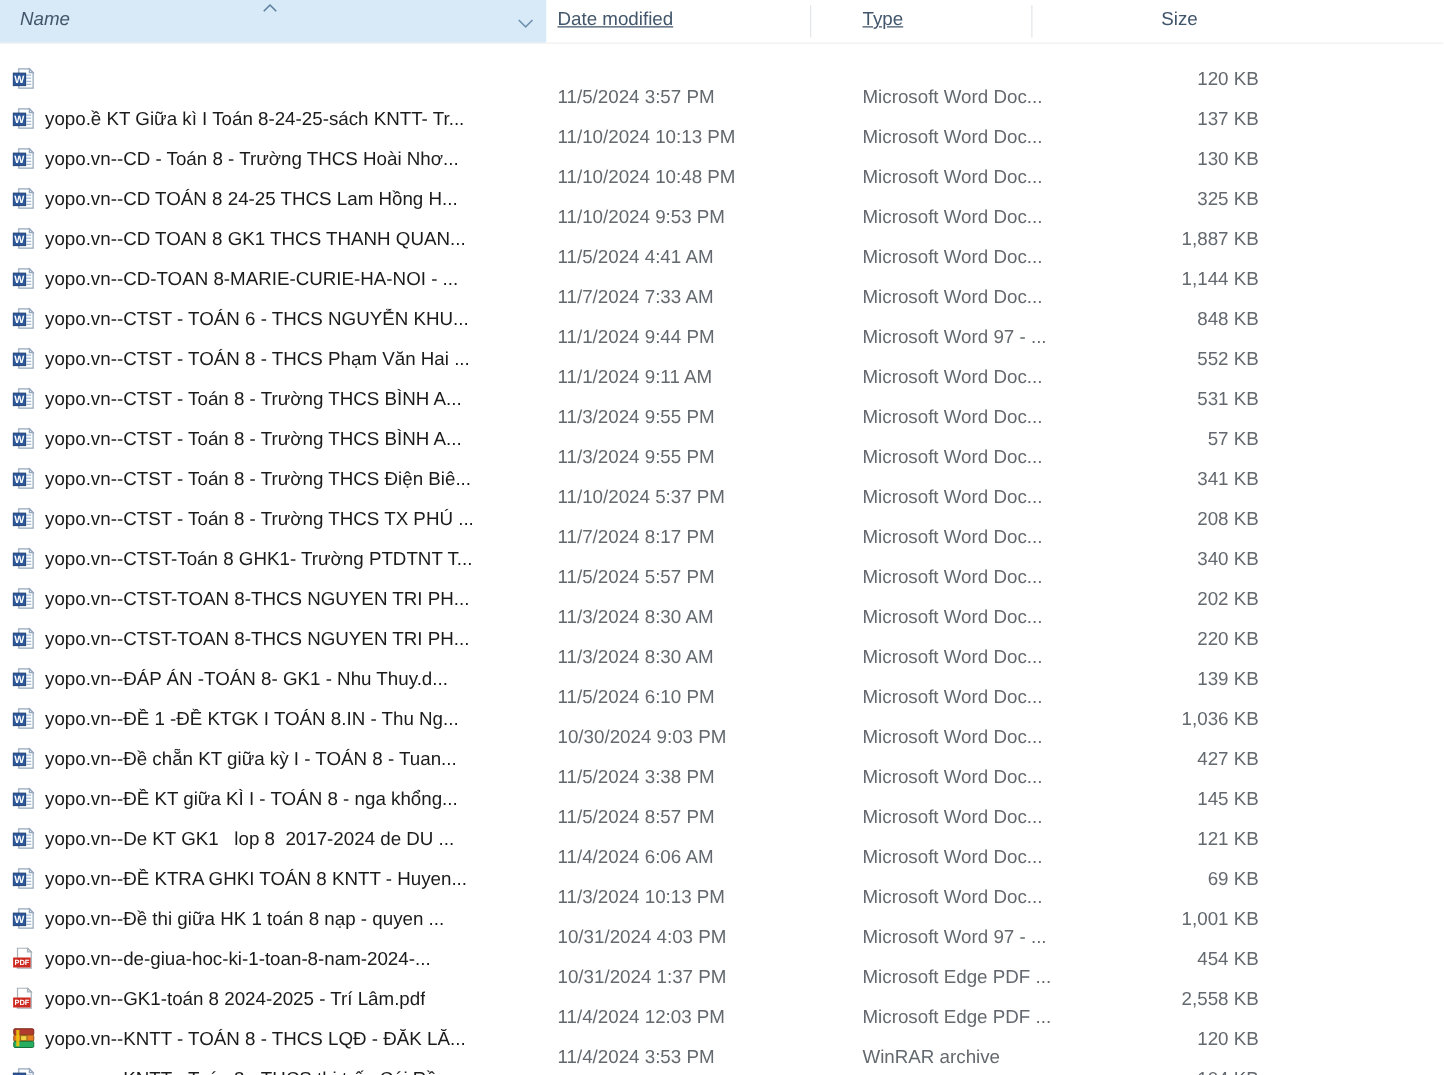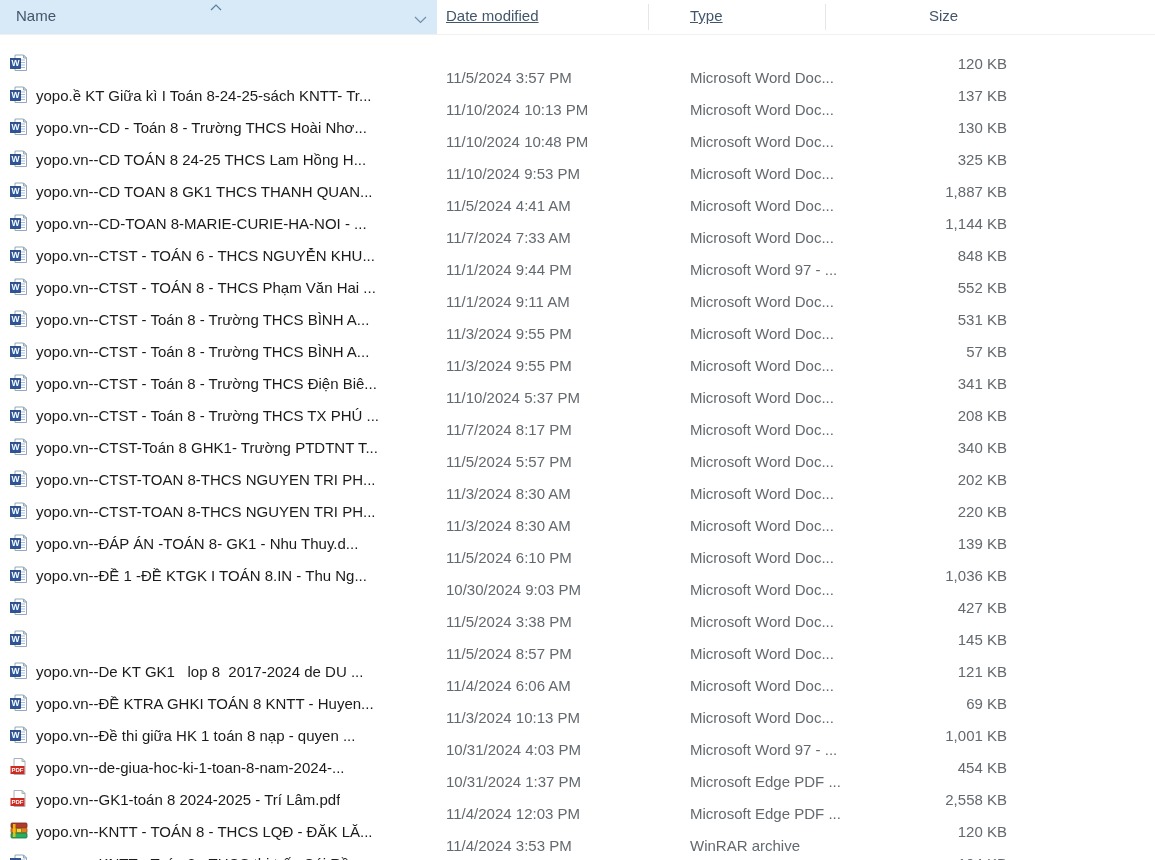--- a/index.html
+++ b/index.html
@@ -4,21 +4,21 @@
 <style>
   html,body{margin:0;padding:0;background:#fff;}
   .explorer{
     position:relative;width:1155px;height:860px;background:#fff;overflow:hidden;
     font-family:"Liberation Sans","DejaVu Sans",sans-serif;
     -webkit-font-smoothing:antialiased;
   }
   
   .header-row{position:absolute;top:0;left:0;width:1155px;height:34px;font-size:15px;color:#42566b;border-bottom:1px solid #f0f0f0;}
   .name-header{position:absolute;left:0;top:0;width:437px;height:34px;background:#d8e9f8;overflow:hidden;cursor:default;}
-  .name-header .hdr-label{position:absolute;left:16px;top:7px;}
+  .name-header .hdr-label{position:absolute;left:16px;top:7px;font-style:italic;}
   .sort-caret{position:absolute;left:210px;top:-3px;}
   .filter-chevron{position:absolute;right:10px;top:10px;}
   .hdr-col{position:absolute;top:7px;cursor:default;}
   .hdr-date{left:446px;text-decoration:underline;}
   .hdr-type{left:690px;text-decoration:underline;}
   .hdr-size{left:905px;margin-left:24px;}
   .sep{position:absolute;top:4px;width:1px;height:26px;background:#e4e7ea;}
   .sep-1{left:648px;} .sep-2{left:825px;}
   
   .file-list{position:absolute;top:47px;left:0;width:1155px;}
@@ -368,37 +368,39 @@
             <path d="M13.5 1 l3 3 h-3 z" fill="#dce6f0" stroke="#94a7bd" stroke-width="1"></path>
             <g stroke="#a5bddb" stroke-width="1">
               <line x1="7" y1="6" x2="15" y2="6"></line>
               <line x1="7" y1="8.5" x2="15" y2="8.5"></line>
               <line x1="11" y1="11" x2="15" y2="11"></line>
               <line x1="11" y1="13.5" x2="15" y2="13.5"></line>
             </g>
             <rect x="0.5" y="4.5" width="10" height="10" fill="#2b579a" stroke="#1e3f73" stroke-width="0.8"></rect>
             <text x="5.5" y="12.3" text-anchor="middle" font-size="8.5" font-weight="bold" fill="#ffffff" font-family="Liberation Sans,sans-serif">W</text>
           </svg></span>
+        <span class="cell-name">yopo.vn--Đề chẵn KT giữa kỳ I - TOÁN 8 - Tuan...</span>
         <span class="cell-date">11/5/2024 3:38 PM</span>
         <span class="cell-type">Microsoft Word Doc...</span>
         <span class="cell-size">427 KB</span>
       </div>
       <div class="file-row">
         <span class="cell-icon"><svg width="18" height="18" viewBox="0 0 18 18">
             <path d="M5 1 h8.5 l3 3 v12.5 h-11.5 z" fill="#ffffff" stroke="#94a7bd" stroke-width="1"></path>
             <path d="M13.5 1 l3 3 h-3 z" fill="#dce6f0" stroke="#94a7bd" stroke-width="1"></path>
             <g stroke="#a5bddb" stroke-width="1">
               <line x1="7" y1="6" x2="15" y2="6"></line>
               <line x1="7" y1="8.5" x2="15" y2="8.5"></line>
               <line x1="11" y1="11" x2="15" y2="11"></line>
               <line x1="11" y1="13.5" x2="15" y2="13.5"></line>
             </g>
             <rect x="0.5" y="4.5" width="10" height="10" fill="#2b579a" stroke="#1e3f73" stroke-width="0.8"></rect>
             <text x="5.5" y="12.3" text-anchor="middle" font-size="8.5" font-weight="bold" fill="#ffffff" font-family="Liberation Sans,sans-serif">W</text>
           </svg></span>
+        <span class="cell-name">yopo.vn--ĐỀ KT giữa KÌ I - TOÁN 8 - nga khổng...</span>
         <span class="cell-date">11/5/2024 8:57 PM</span>
         <span class="cell-type">Microsoft Word Doc...</span>
         <span class="cell-size">145 KB</span>
       </div>
       <div class="file-row">
         <span class="cell-icon"><svg width="18" height="18" viewBox="0 0 18 18">
             <path d="M5 1 h8.5 l3 3 v12.5 h-11.5 z" fill="#ffffff" stroke="#94a7bd" stroke-width="1"></path>
             <path d="M13.5 1 l3 3 h-3 z" fill="#dce6f0" stroke="#94a7bd" stroke-width="1"></path>
             <g stroke="#a5bddb" stroke-width="1">
               <line x1="7" y1="6" x2="15" y2="6"></line>

